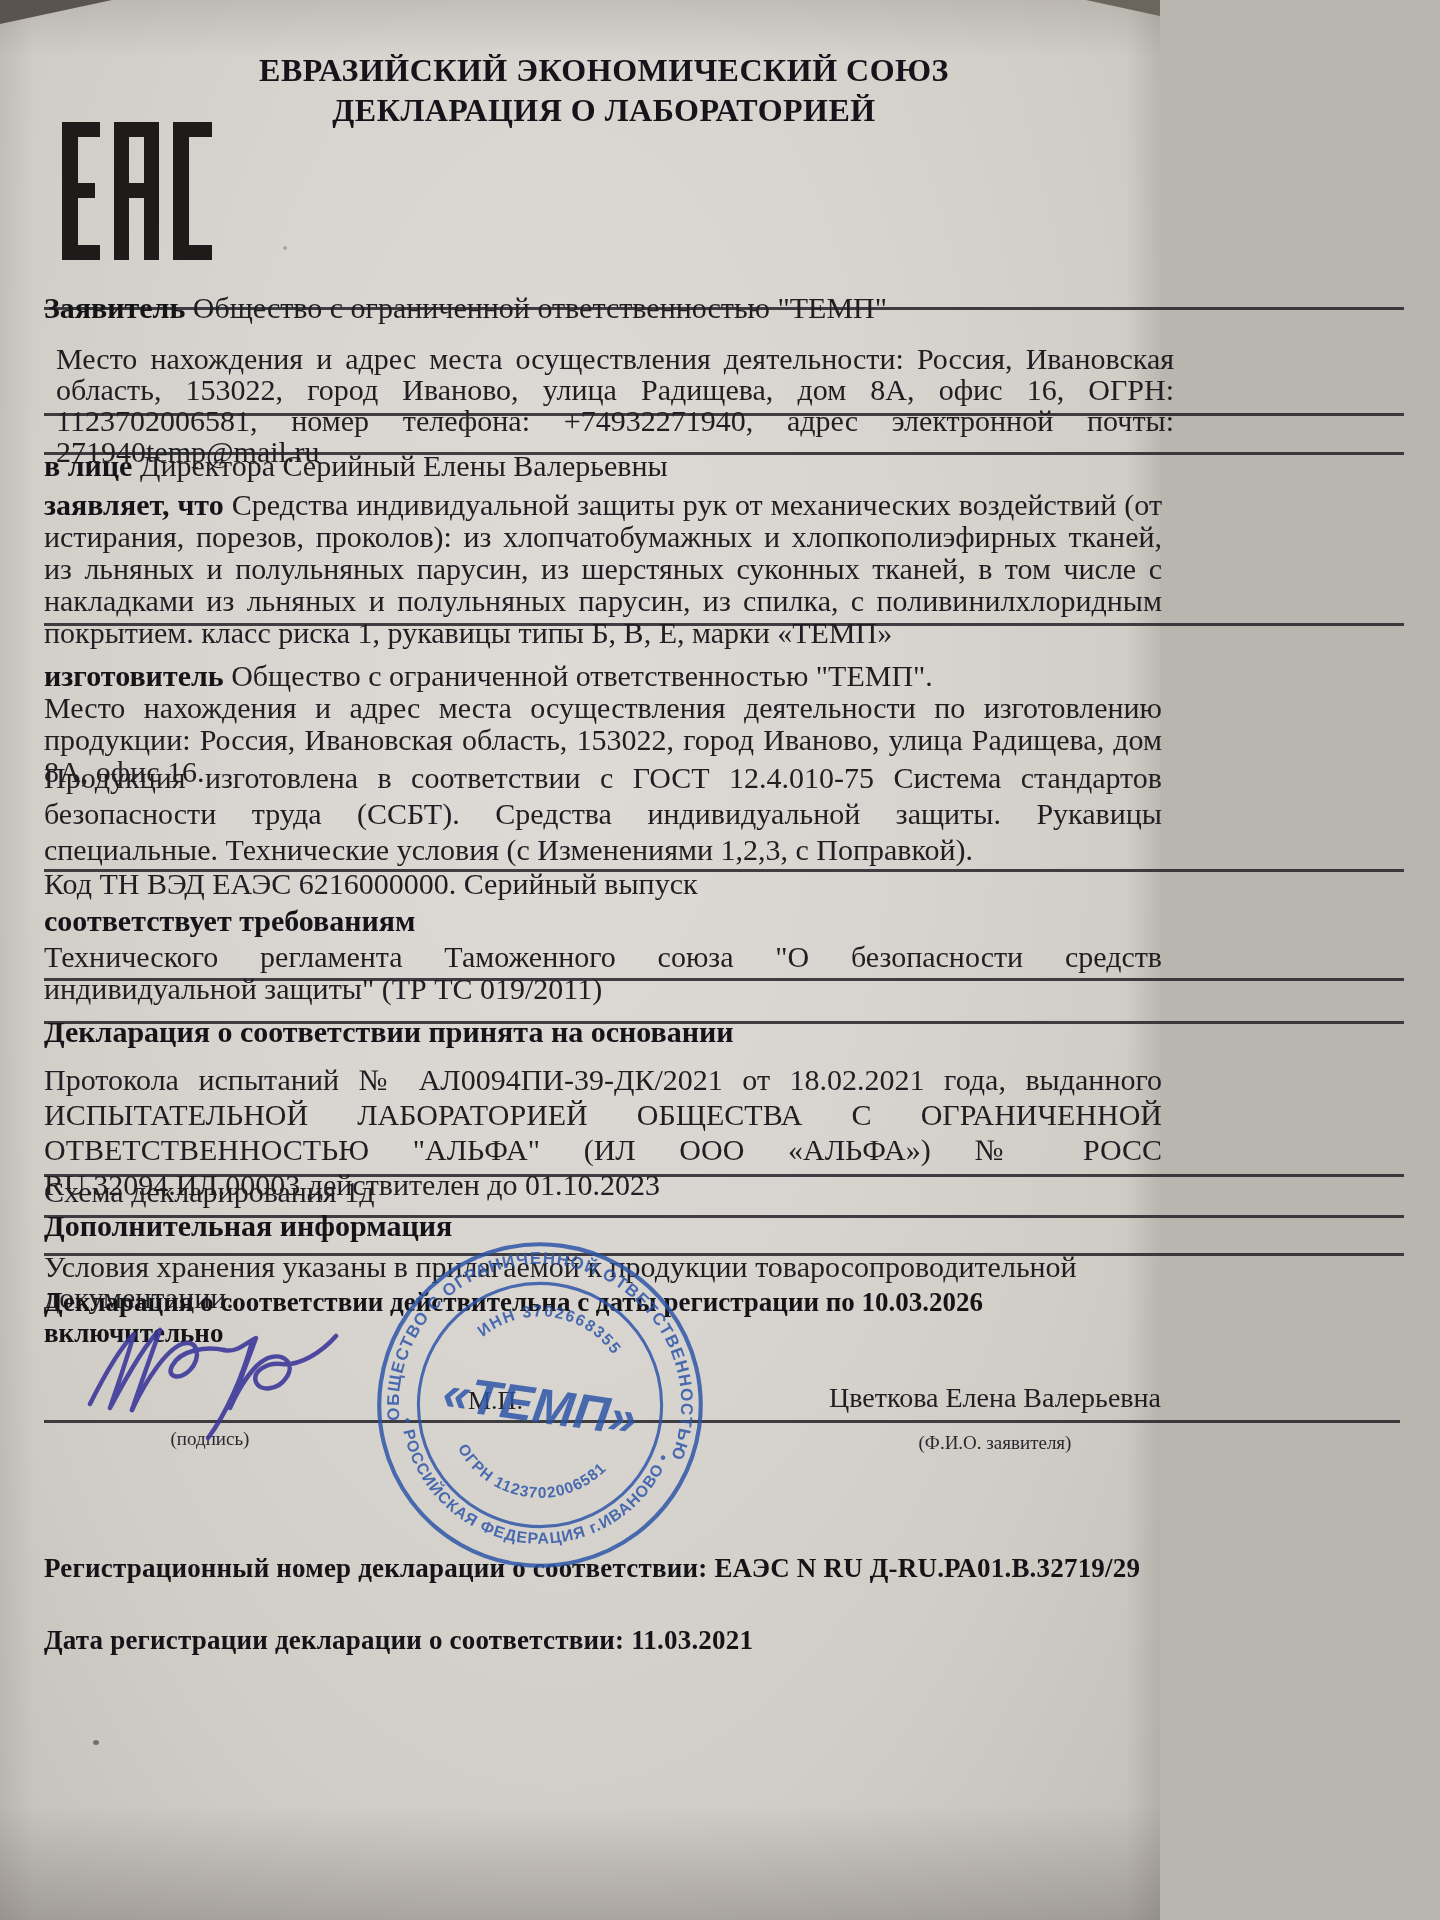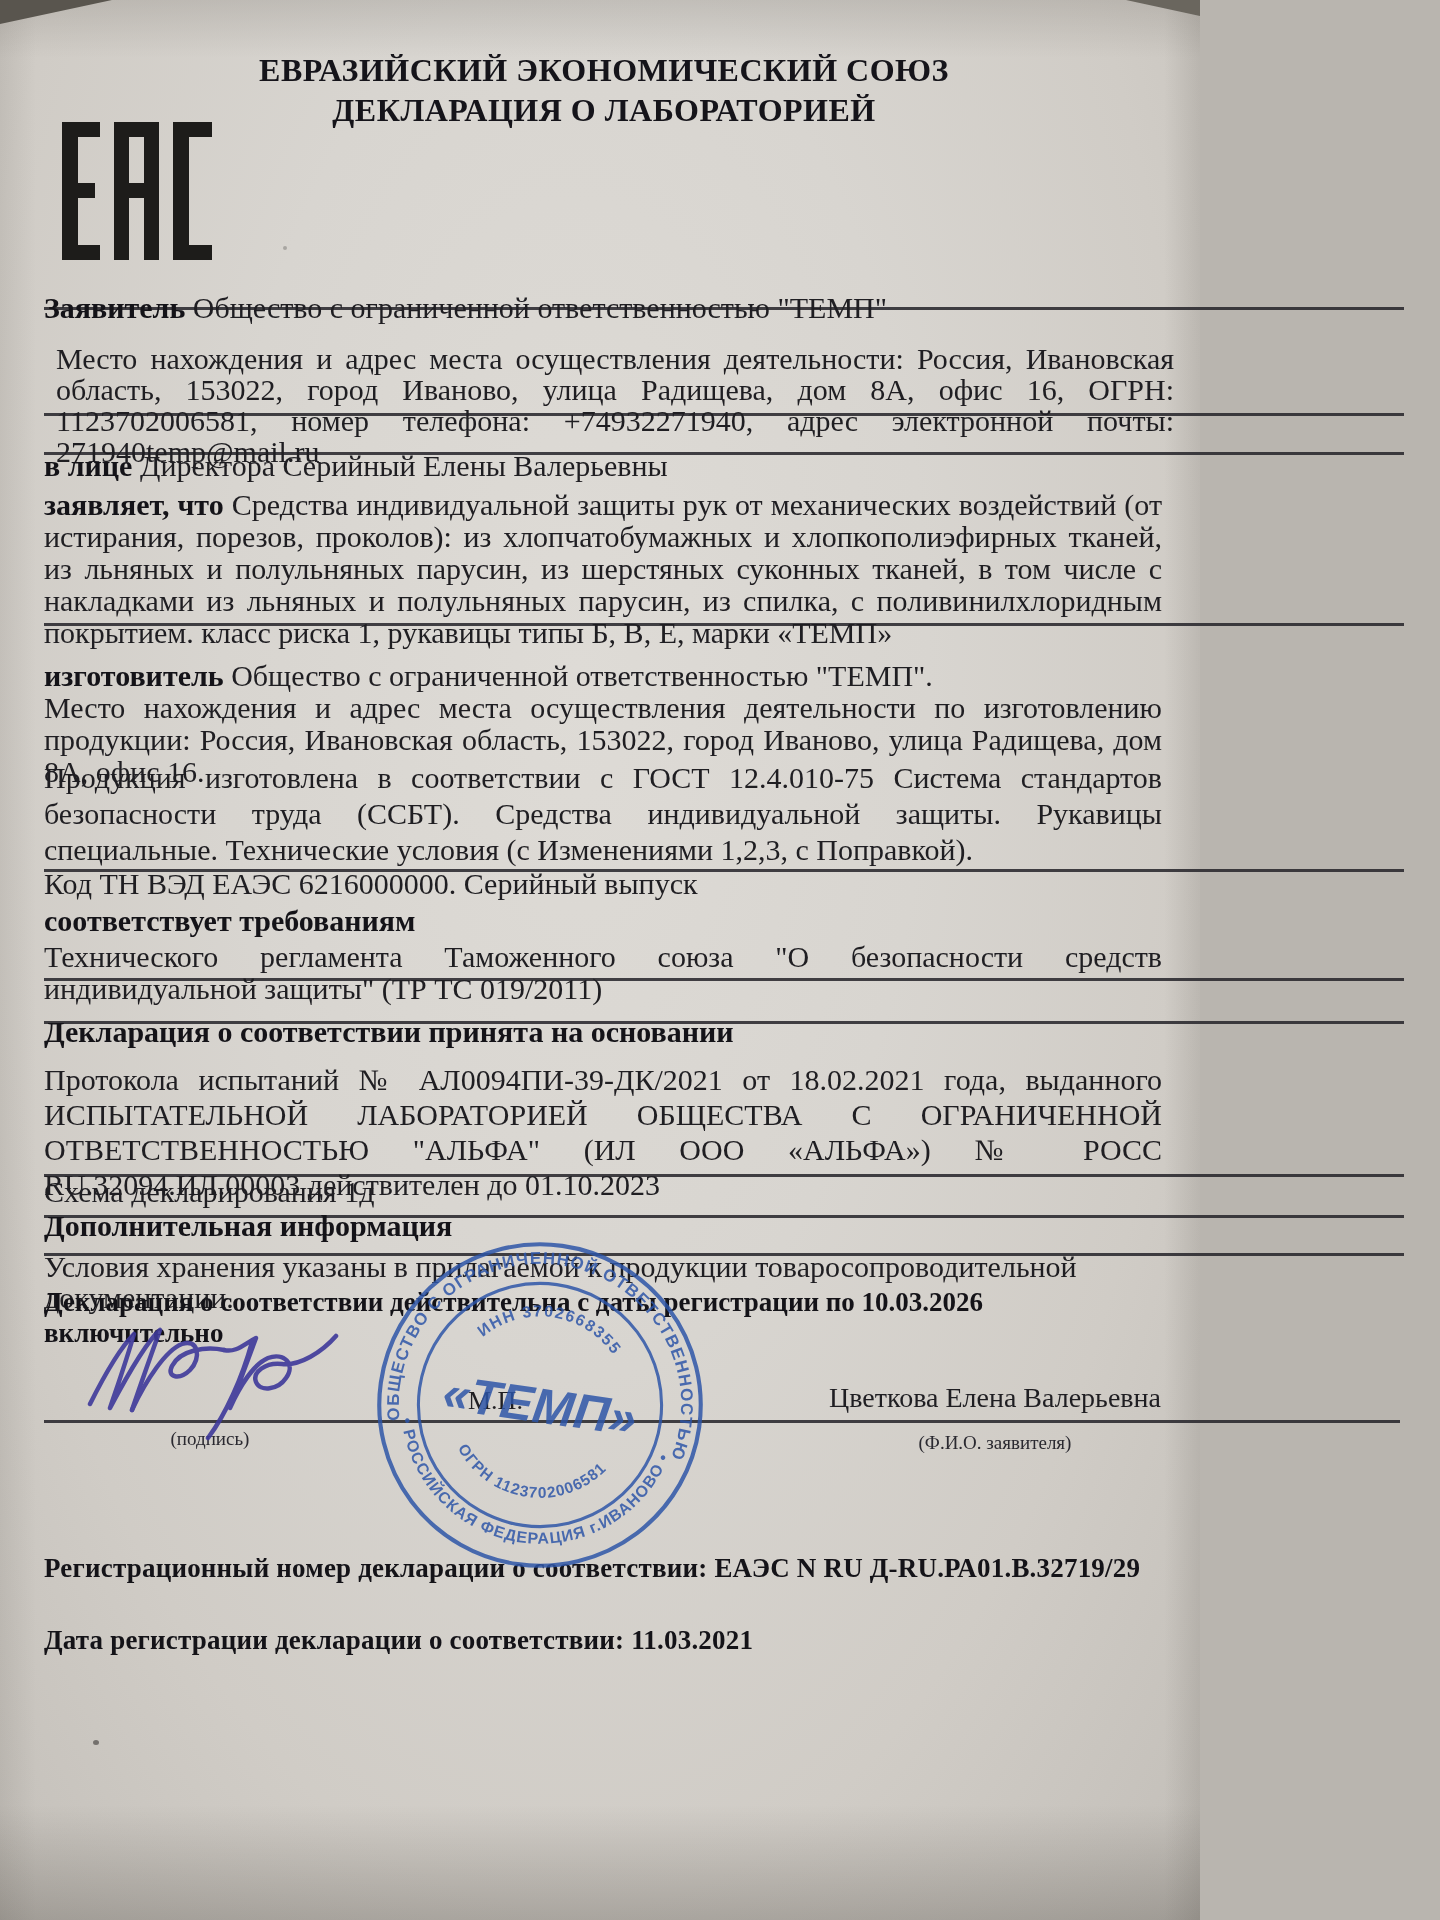--- a/index.html
+++ b/index.html
@@ -6,21 +6,20 @@
   body{width:1440px;height:1920px;overflow:hidden;background:#b9b5af;}
   .page{
     position:relative;width:1160px;height:1920px;
     background:
       linear-gradient(to bottom, rgba(90,85,78,.18) 0%, rgba(0,0,0,0) 3%),
       linear-gradient(to top, rgba(70,65,58,.28) 0%, rgba(0,0,0,0) 6%),
       linear-gradient(to right, rgba(70,65,58,.10) 0%, rgba(0,0,0,0) 3%, rgba(0,0,0,0) 97%, rgba(70,65,58,.14) 100%),
       radial-gradient(ellipse at 48% 35%, #dedbd6 0%, #d8d5d0 40%, #d0ccc6 70%, #c2beb8 100%);
     font-family:"Liberation Serif","DejaVu Serif",serif;
     color:#1f1e22;
-    padding-left:40px;
   }
   .corner-tl{position:absolute;top:0;left:0;width:112px;height:24px;background:#59554e;
     clip-path:polygon(0 0,100% 0,0 100%);}
   .corner-tr{position:absolute;top:0;right:0;width:74px;height:16px;background:#6a665e;
     clip-path:polygon(0 0,100% 0,100% 100%);}
   .content{position:absolute;left:44px;top:0;width:1366px;height:1920px;}
   .abs{position:absolute;left:0;}
   .p{width:1118px;font-size:30px;line-height:31px;z-index:2;}
   .just{text-align:justify;}
   .title{width:1120px;text-align:center;font-weight:bold;font-size:32px;line-height:40px;letter-spacing:.5px;color:#15141a;}

